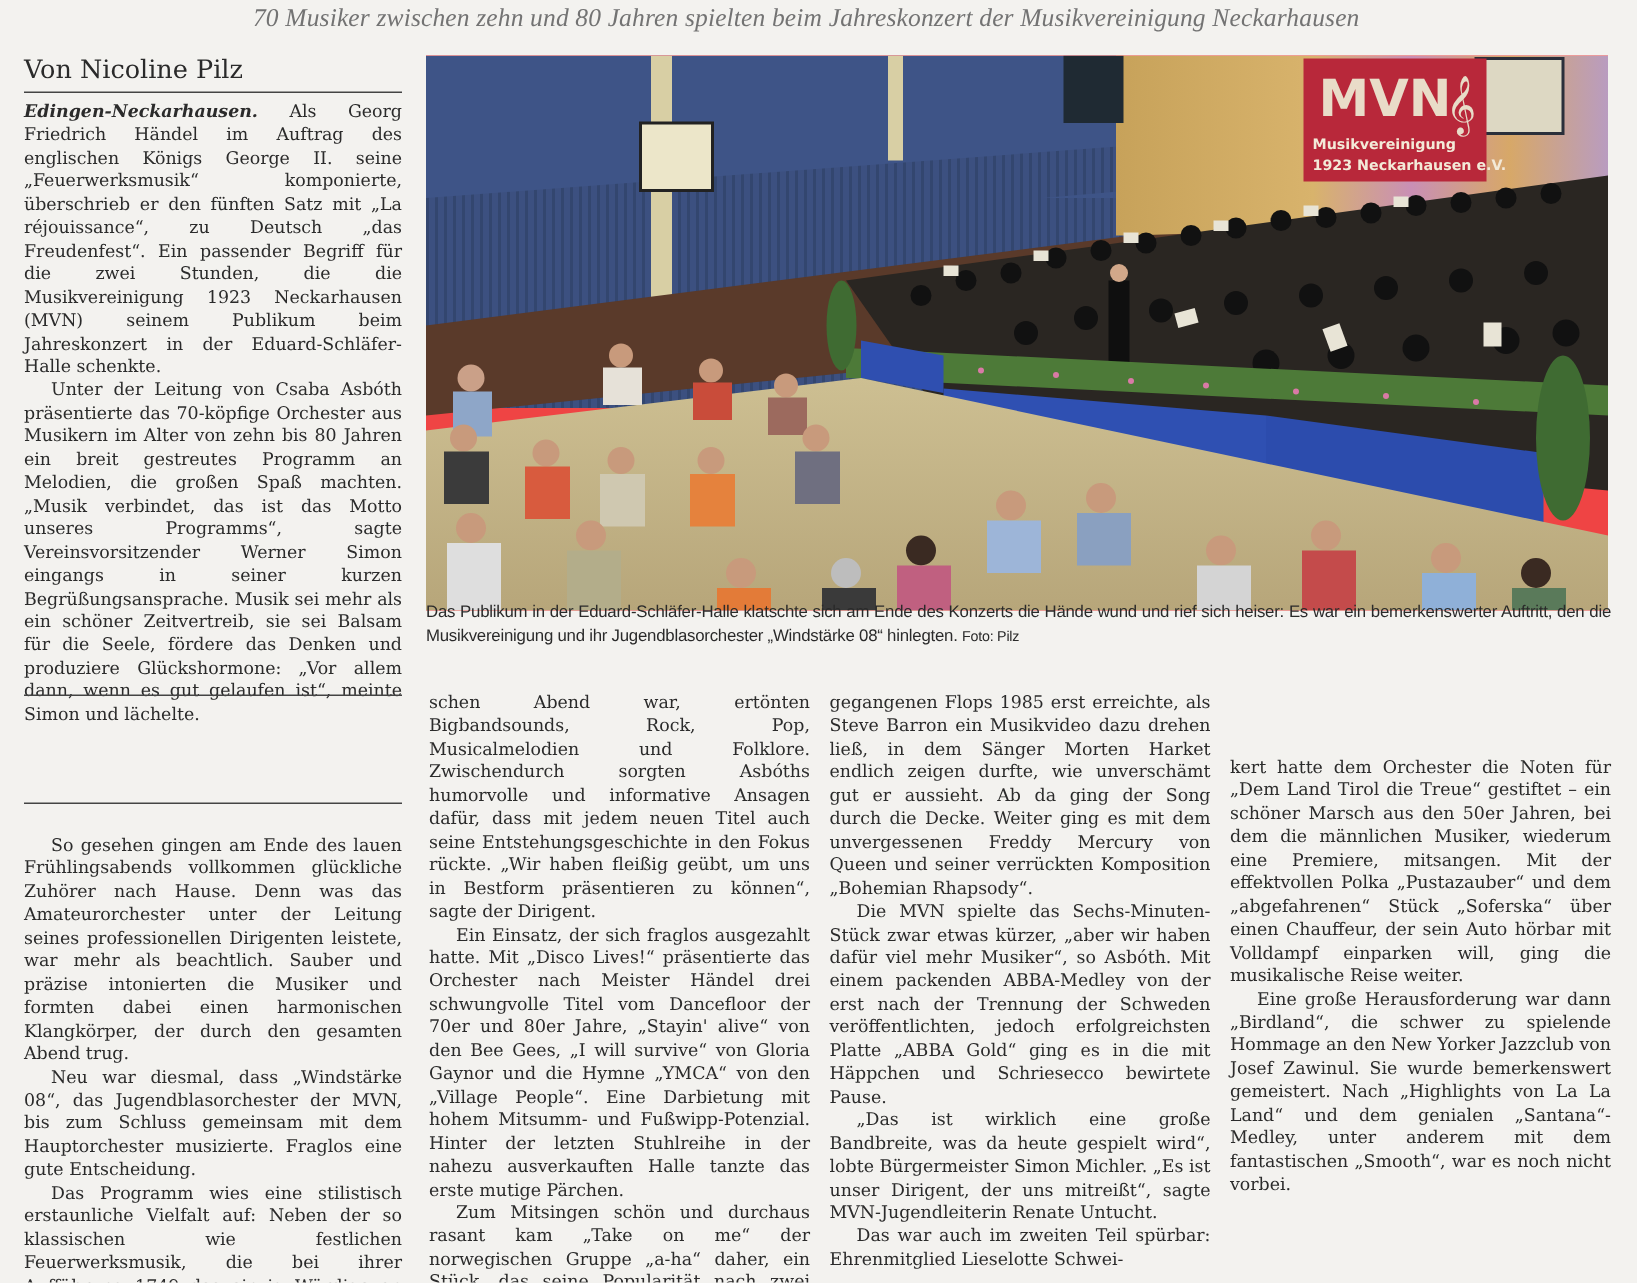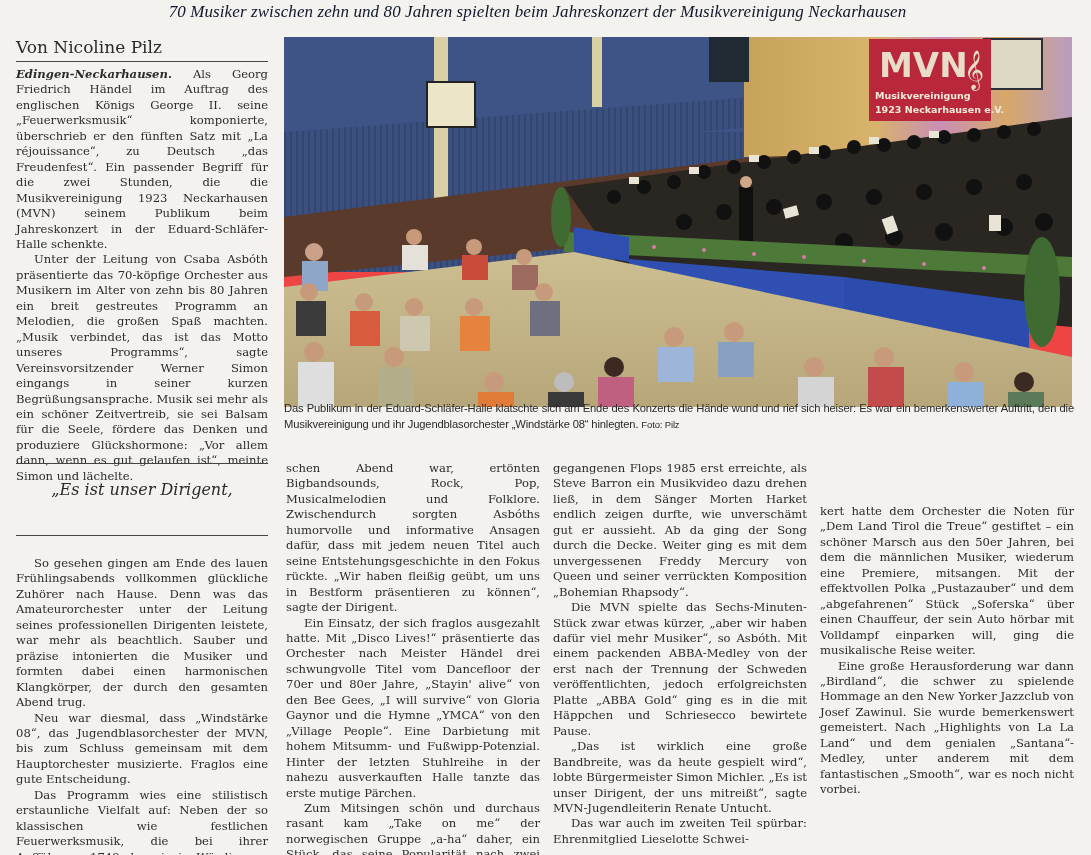--- a/index.html
+++ b/index.html
@@ -10,21 +10,21 @@
     font-family: "DejaVu Serif", serif;
     color: #2a2a2a;
   }
   .headline {
     position: absolute; left: 0; top: 2px; width: 1075px; height: 22px;
     text-align: center;
     font-family: "Liberation Serif", serif;
     font-style: italic;
     font-size: 17px;
     letter-spacing: 0.1px;
-    color: #0f172a;
+    color: #737373;
   }
   .col {
     position: absolute;
     font-family: "DejaVu Serif", serif;
     font-size: 11.6px;
     line-height: 15.45px;
     text-align: justify;
     hyphens: manual;
     color: #2b2b2b;
   }
@@ -234,21 +234,20 @@
     </g>
   </svg>
 </div>
 
 <div class="caption">
   <span>Das Publikum in der Eduard-Schläfer-Halle klatschte sich am Ende des Konzerts die Hände wund und rief sich heiser: Es war ein bemerkenswerter Auftritt, den die Musikvereinigung und ihr Jugendblasorchester „Windstärke 08“ hinlegten.</span>
   <span class="credit">Foto: Pilz</span>
 </div>
 
 <div class="quote-box">
-  <div>„Es ist unser Dirigent,</div>
 </div>
 
 <div class="col" style="left:16px; top:556px; width:252px;">
   <p class="indent">So gesehen gingen am Ende des lauen Frühlingsabends vollkommen glückliche Zuhörer nach Hause. Denn was das Amateurorchester unter der Leitung seines professionellen Dirigenten leistete, war mehr als beachtlich. Sauber und präzise intonierten die Musiker und formten dabei einen harmonischen Klangkörper, der durch den gesamten Abend trug.</p>
   <p class="indent">Neu war diesmal, dass „Windstärke 08“, das Jugendblasorchester der MVN, bis zum Schluss gemeinsam mit dem Hauptorchester musizierte. Fraglos eine gute Entscheidung.</p>
   <p class="indent">Das Programm wies eine stilistisch erstaunliche Vielfalt auf: Neben der so klassischen wie festlichen Feuerwerksmusik, die bei ihrer Aufführung 1749 das einzig Würdige an einem ansonsten chaoti-</p>
 </div>
 
 <div class="col" style="left:286px; top:461px; width:254px;">
   <p>schen Abend war, ertönten Bigbandsounds, Rock, Pop, Musicalmelodien und Folklore. Zwischendurch sorgten Asbóths humorvolle und informative Ansagen dafür, dass mit jedem neuen Titel auch seine Entstehungsgeschichte in den Fokus rückte. „Wir haben fleißig geübt, um uns in Bestform präsentieren zu können“, sagte der Dirigent.</p>

